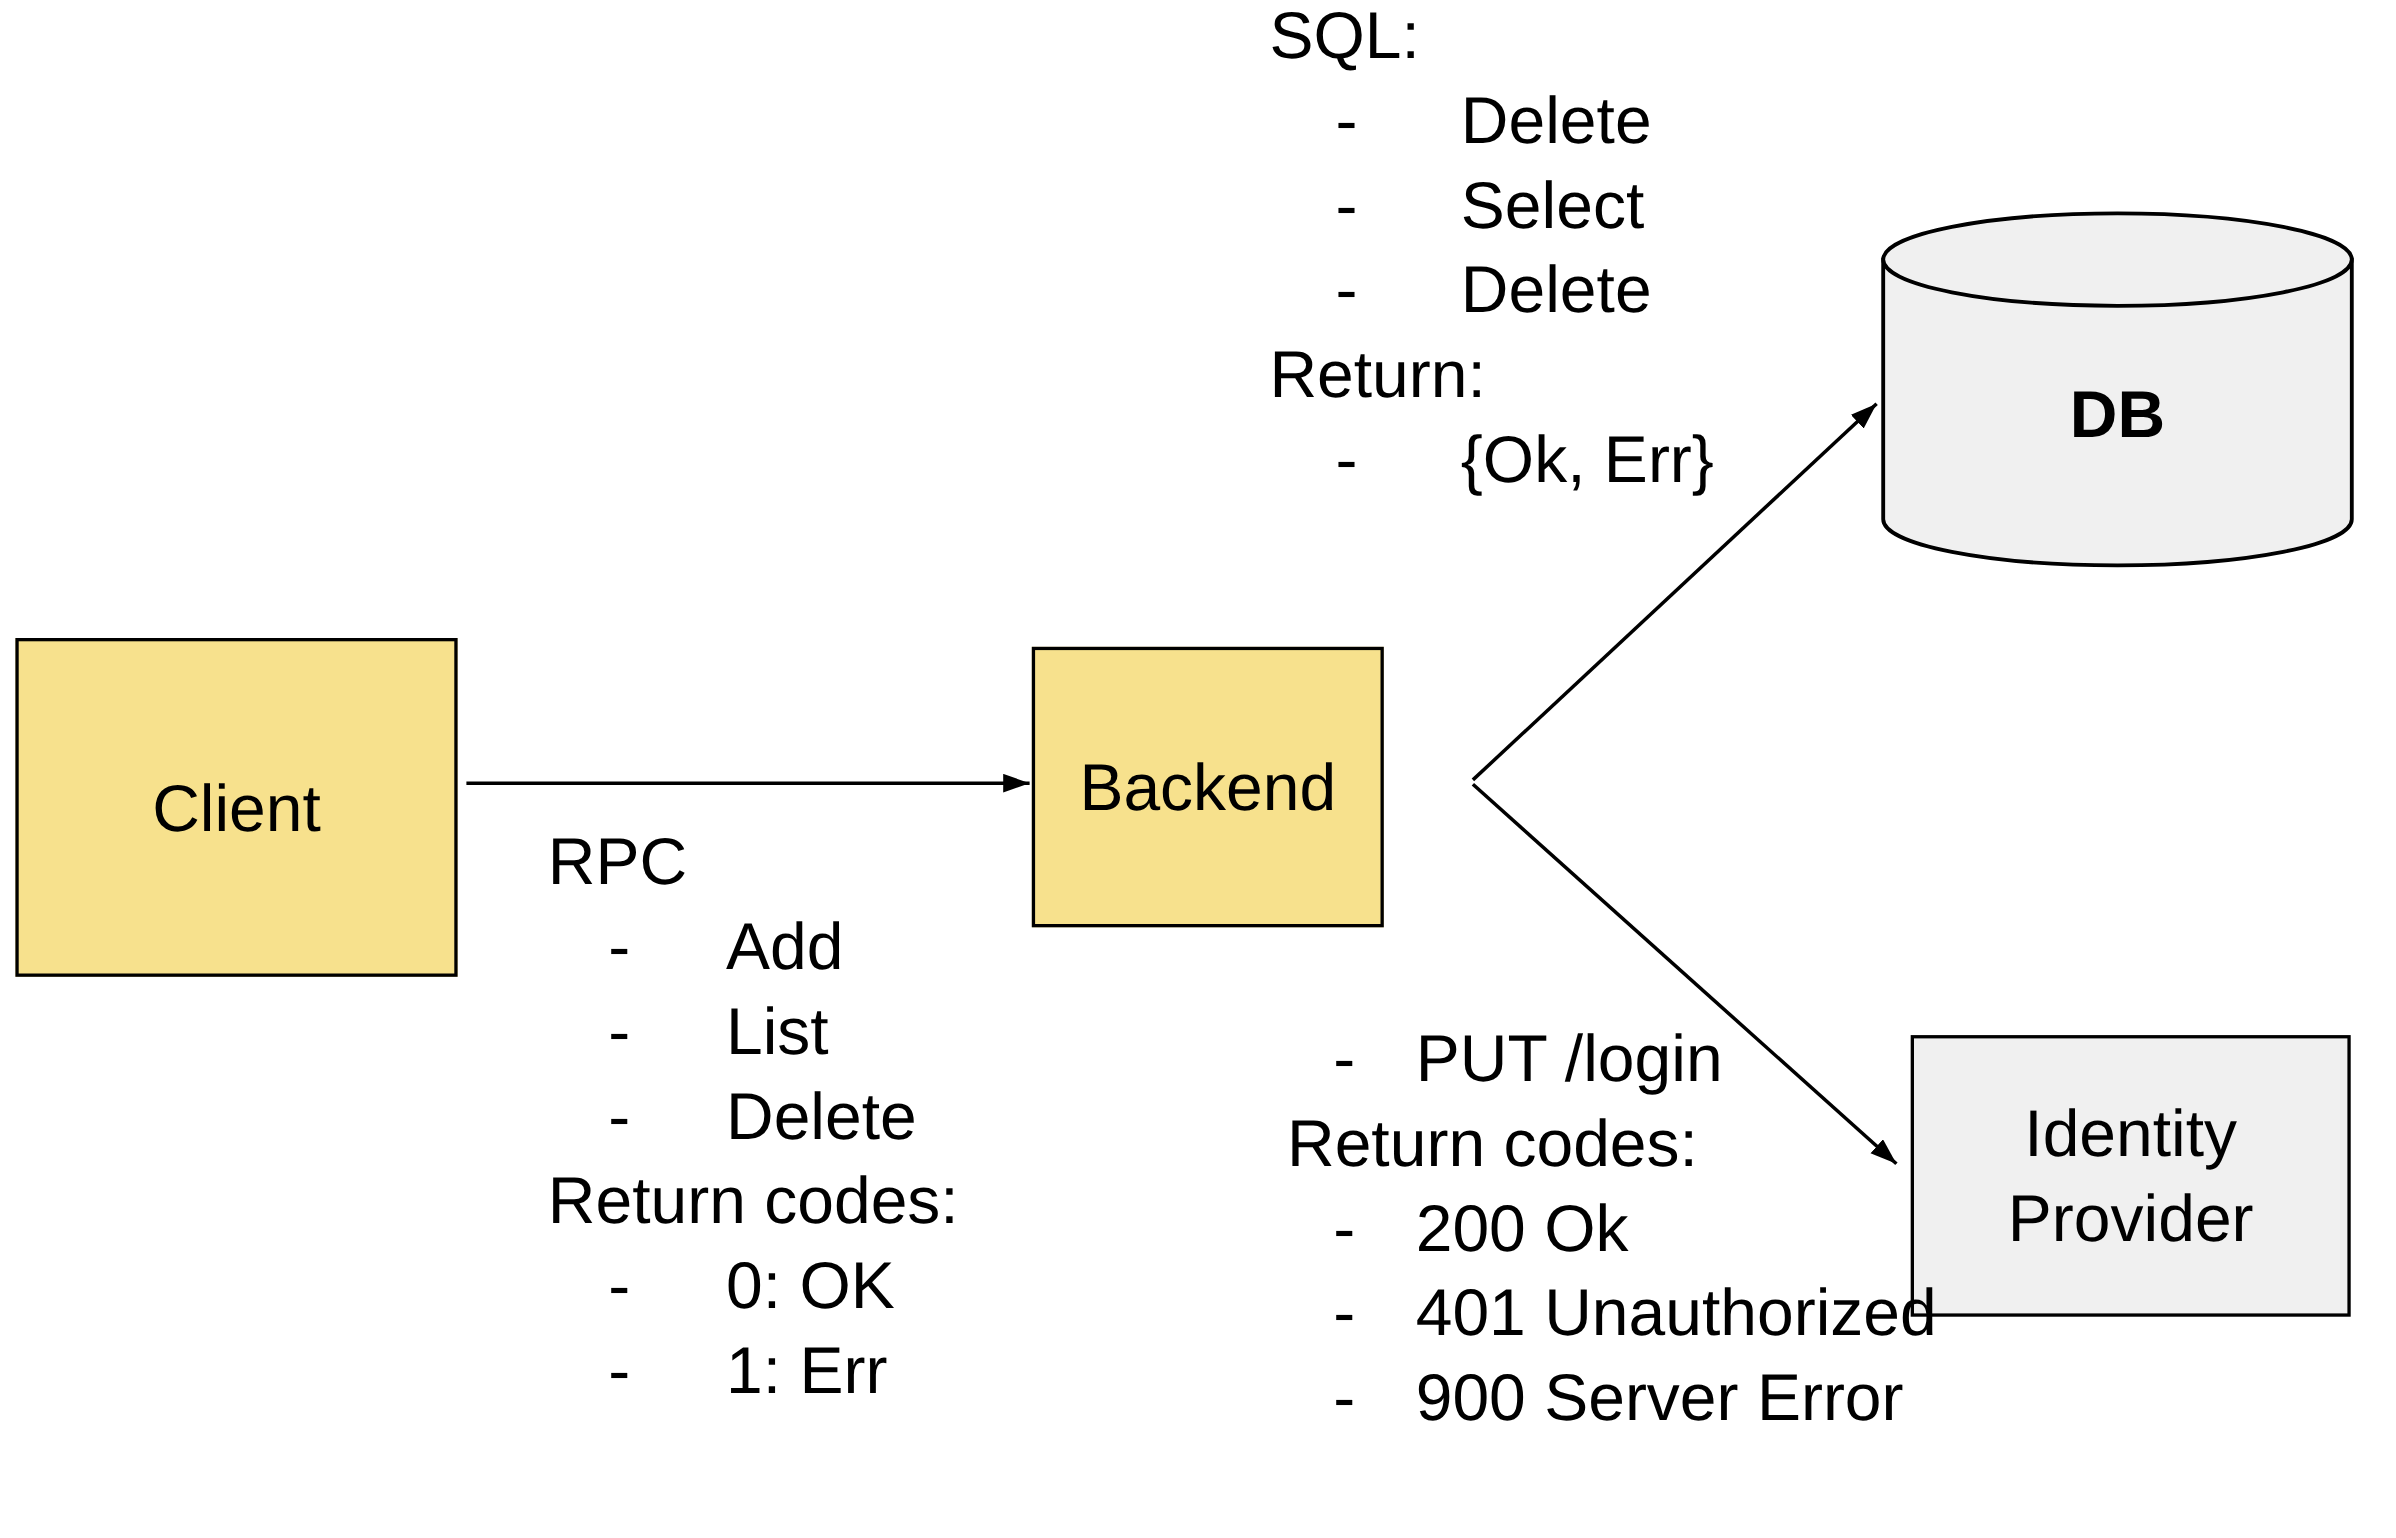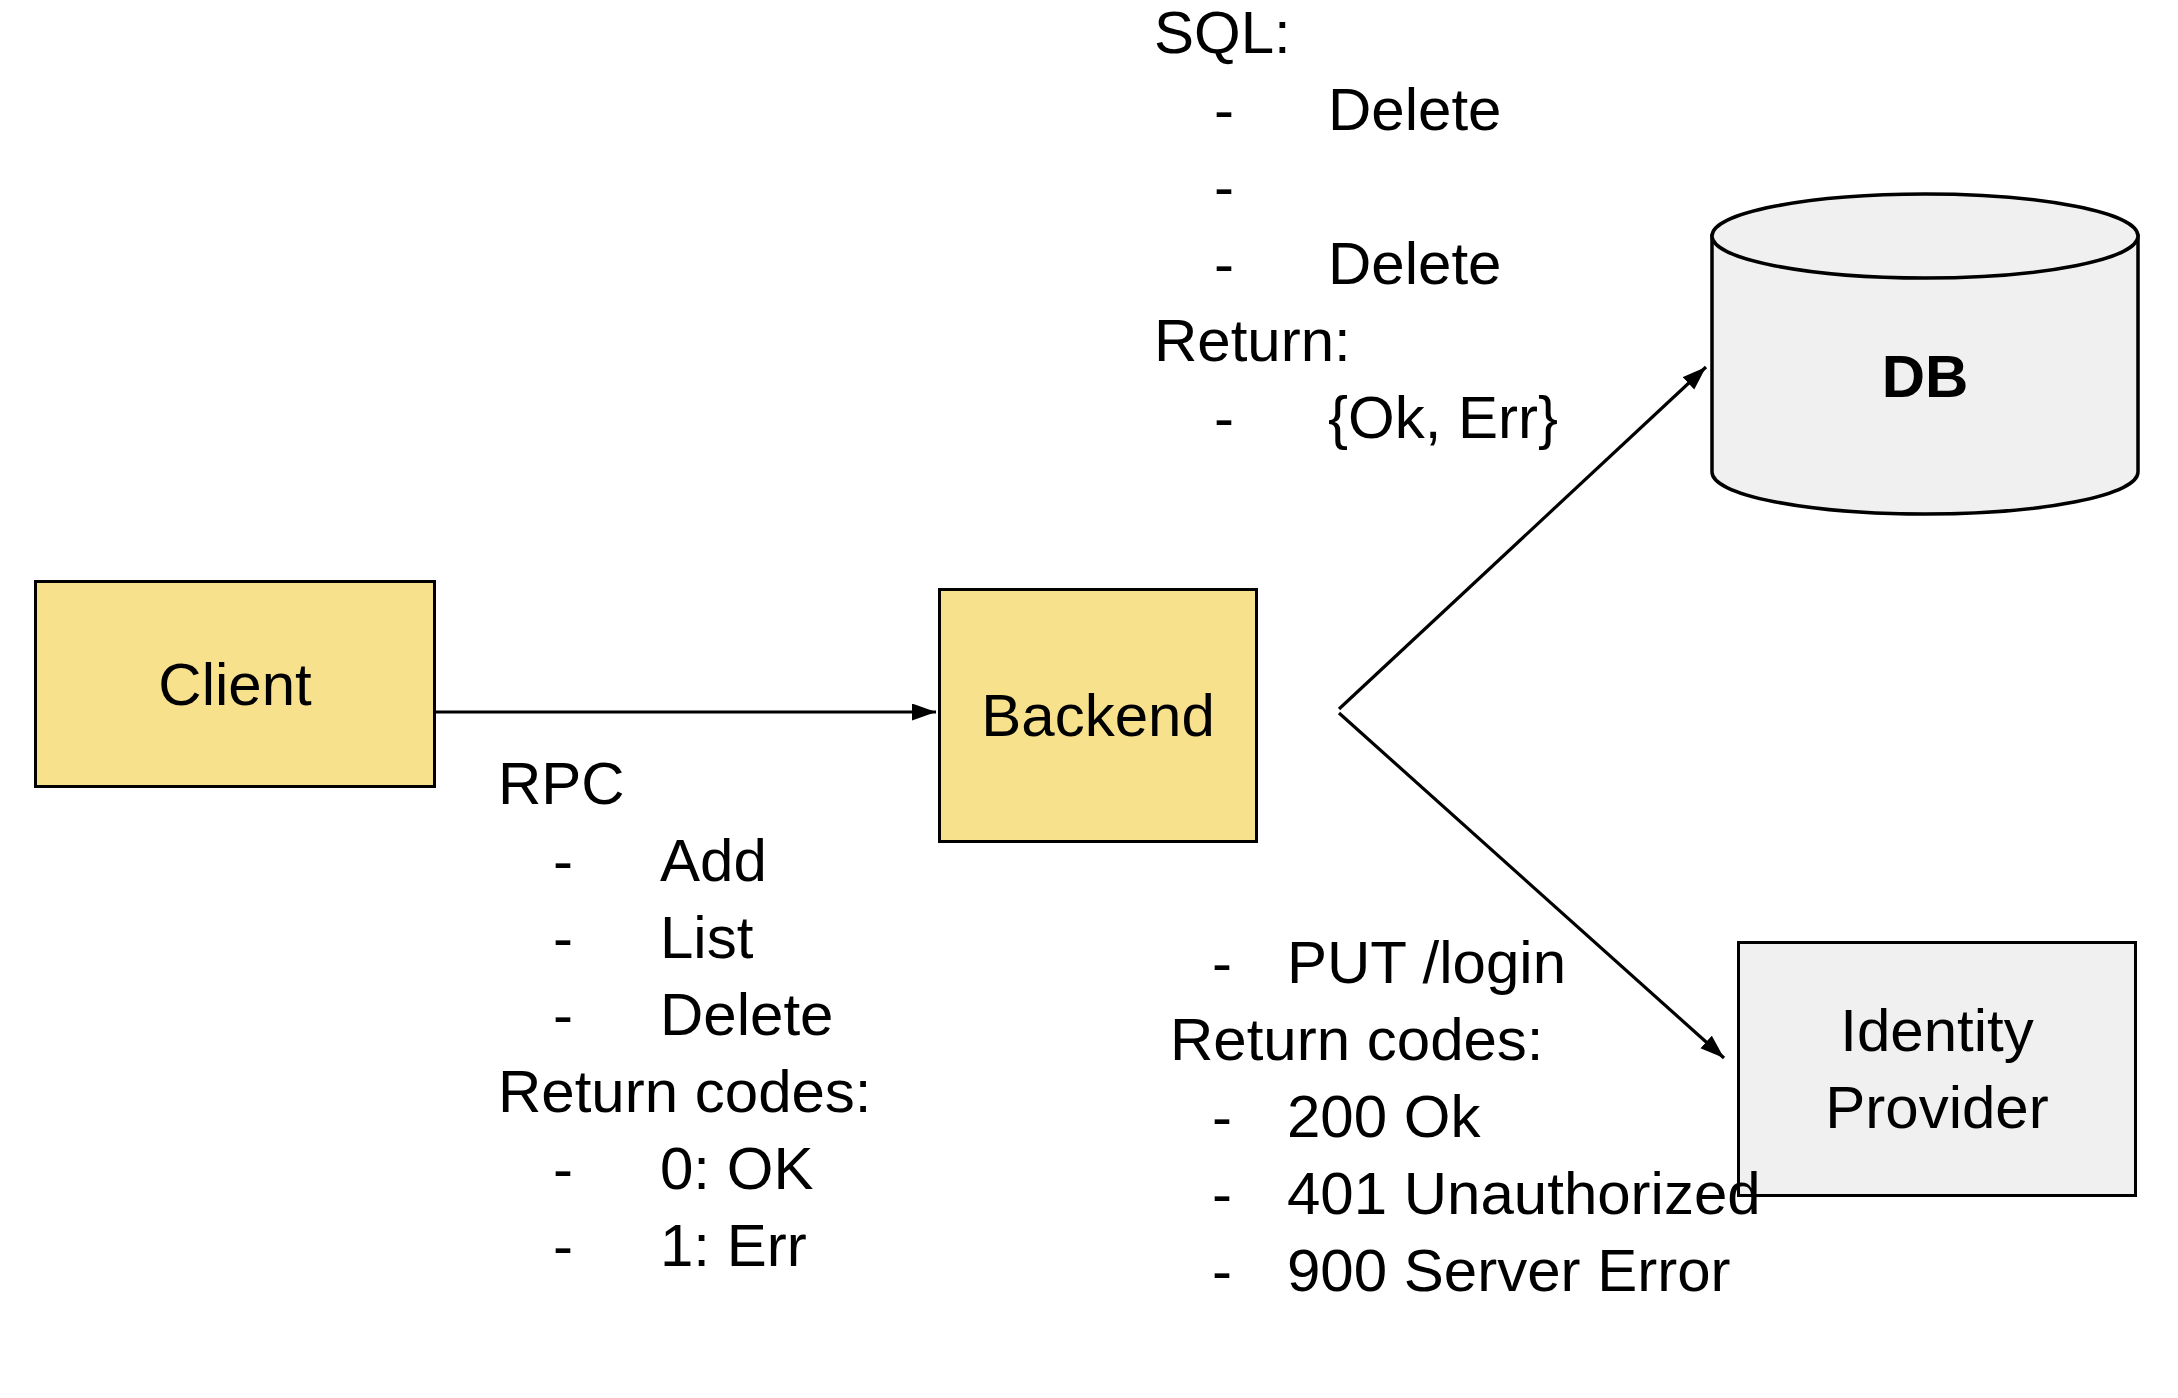--- a/index.html
+++ b/index.html
@@ -23,21 +23,21 @@
     position:absolute;
     box-sizing:border-box;
     border:3.5px solid var(--stroke);
     display:flex;align-items:center;justify-content:center;
     flex-direction:column;
     font-size:60px;line-height:77px;
     text-align:center;
   }
   .node.yellow{background:var(--node-yellow);}
   .node.gray{background:var(--node-gray);}
-  #client-node{left:34px;top:580px;width:402px;height:208px;justify-content:center;}
+  #client-node{left:14px;top:580px;width:402px;height:308px;justify-content:center;}
   #backend-node{left:938px;top:588px;width:320px;height:255px;}
   #idp-node{left:1737px;top:941px;width:400px;height:256px;}
   .cyl-wrap{position:absolute;left:1706px;top:190px;width:438px;height:330px;}
   .cyl-wrap svg{display:block;}
   .shape-gray{fill:var(--node-gray);stroke:var(--stroke);stroke-width:3.5px;}
   .cyl-label{
     position:absolute;left:0;top:148px;width:438px;
     text-align:center;font-size:60px;line-height:77px;font-weight:bold;
   }
   .edges{position:absolute;left:0;top:0;width:2178px;height:1398px;pointer-events:none;}
@@ -83,21 +83,21 @@
   </div>
 
   <div class="node gray" id="idp-node">
     <span>Identity</span>
     <span>Provider</span>
   </div>
 
   <div class="anno" id="sql-anno">
     <div class="ln hdr">SQL:</div>
     <div class="ln"><span class="dash">-</span><span>Delete</span></div>
-    <div class="ln"><span class="dash">-</span></div>
+    <div class="ln"><span class="dash">-</span><span>Select</span></div>
     <div class="ln"><span class="dash">-</span><span>Delete</span></div>
     <div class="ln hdr">Return:</div>
     <div class="ln"><span class="dash">-</span><span>{Ok, Err}</span></div>
   </div>
 
   <div class="anno" id="rpc-anno">
     <div class="ln hdr">RPC</div>
     <div class="ln"><span class="dash">-</span><span>Add</span></div>
     <div class="ln"><span class="dash">-</span><span>List</span></div>
     <div class="ln"><span class="dash">-</span><span>Delete</span></div>

